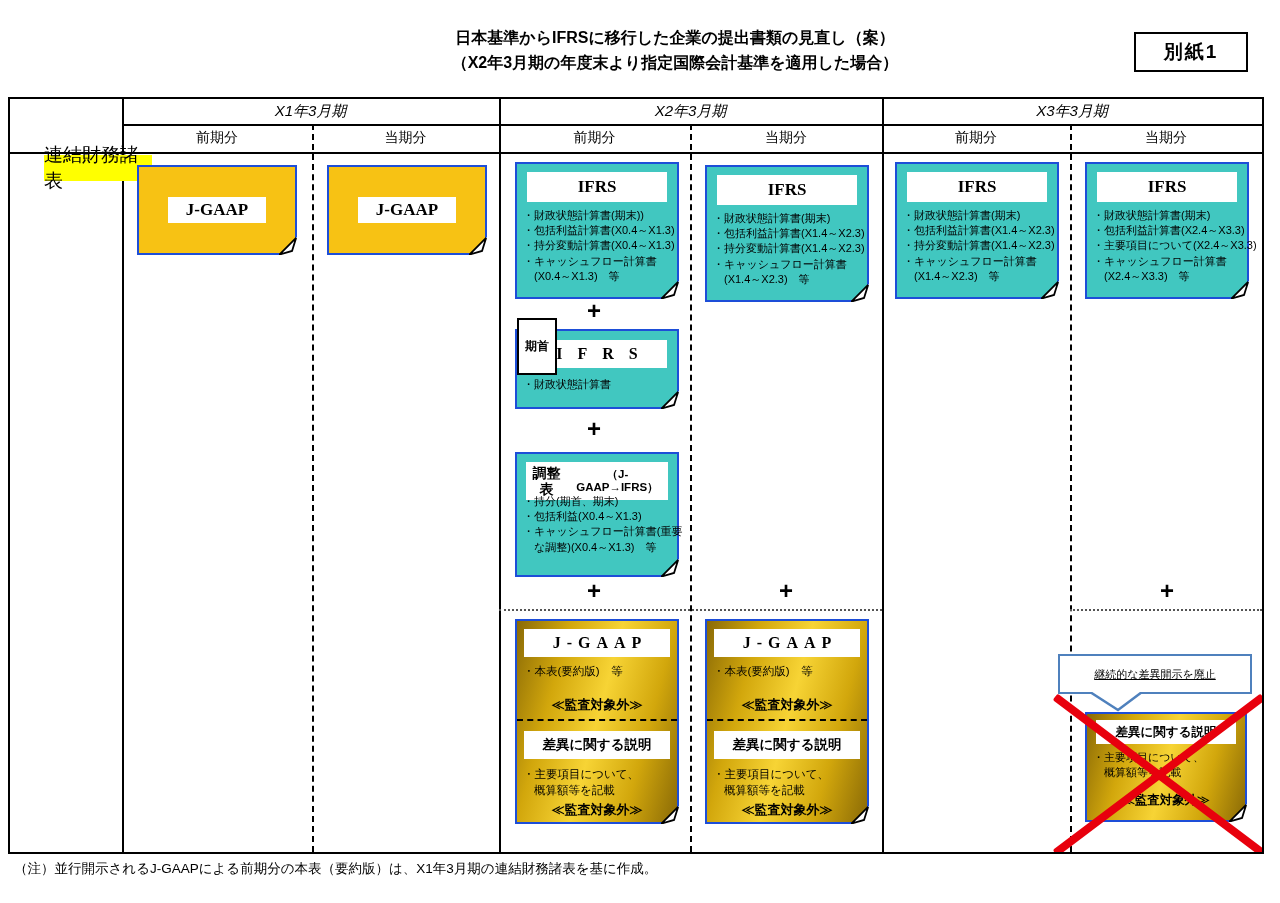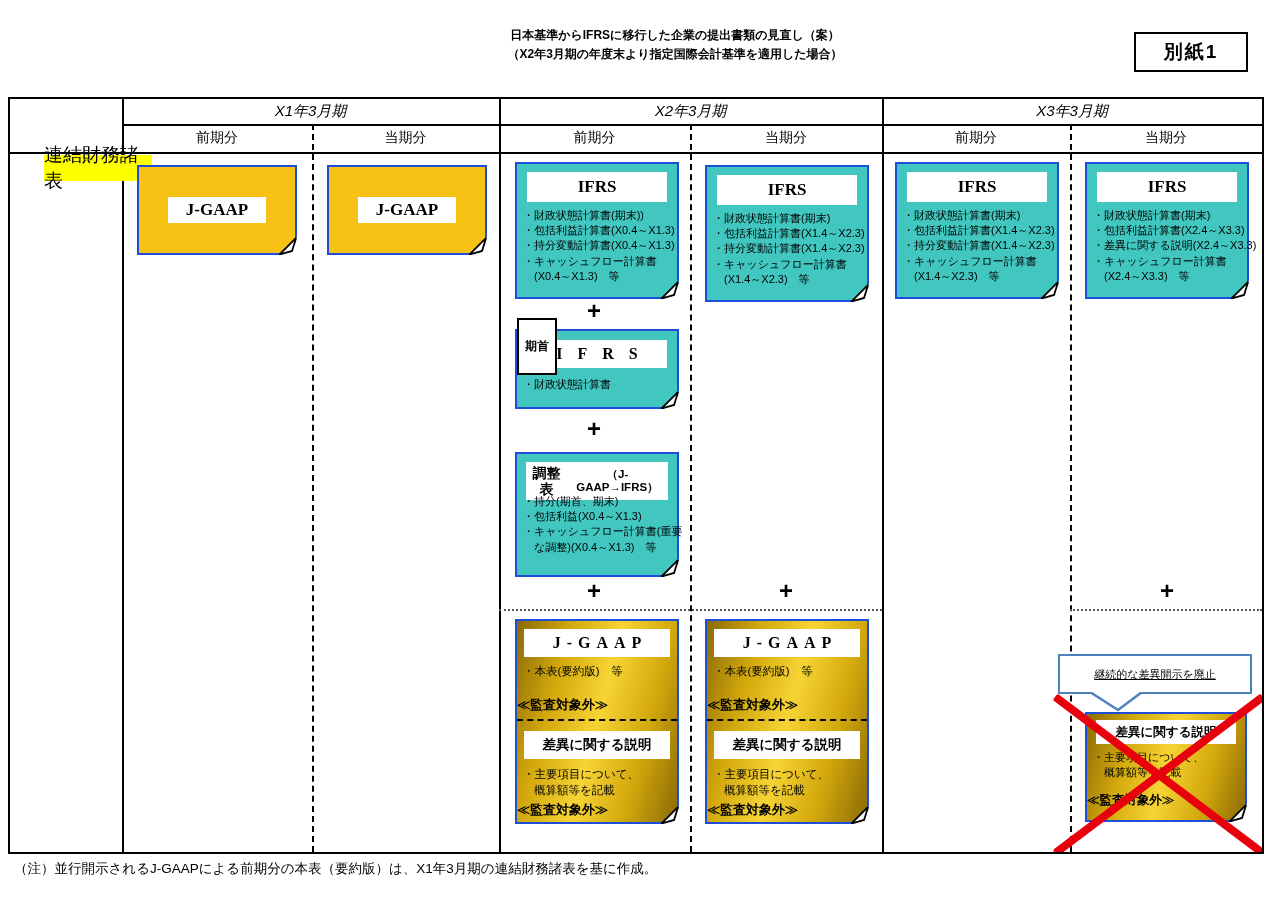--- a/index.html
+++ b/index.html
@@ -1,40 +1,40 @@
 <!DOCTYPE html>
 <html style="--yellow: #F7C214; --teal: #41C7C0; --gold_light: #F7D435; --gold_mid: #D2A70C; --gold_dark: #8A6A06; --red: #E8000D; --callout: #4F81BD; --highlight: #FFFF00;"><head>
 <meta charset="utf-8">
 <style>
   html,body{margin:0;padding:0;background:#fff;}
   .page{position:relative;width:1280px;height:903px;background:#ffffff;
         font-family:"Liberation Sans",sans-serif;color:#000;overflow:hidden;}
   .title{position:absolute;left:160px;top:26px;width:1030px;text-align:center;
-         font-size:12px;font-weight:bold;line-height:1.55;}
+         font-size:16px;font-weight:bold;line-height:1.55;}
   .tag{position:absolute;left:1134px;top:32px;width:110px;height:36px;border:2.5px solid #000;
        display:flex;align-items:center;justify-content:center;font-size:19px;font-weight:bold;letter-spacing:2px;}
   .tbl{position:absolute;left:8px;top:97px;width:1252px;height:753px;border:2px solid #000;overflow:hidden;}
   .gl{position:absolute;}
   .hcell{position:absolute;display:flex;align-items:center;justify-content:center;font-size:15px;font-style:italic;}
   .pcell{position:absolute;display:flex;align-items:center;justify-content:center;font-size:14px;}
   .rowlabel{position:absolute;left:2px;top:56px;width:108px;height:26px;background:var(--highlight);
             display:flex;align-items:center;justify-content:center;font-size:19px;margin-left:32px;}
   .sticky{position:absolute;box-sizing:border-box;border:2px solid #1d4ed8;}
   .yellow{background:var(--yellow);}
   .teal{background:var(--teal);}
   .gold{background:linear-gradient(105deg,var(--gold_dark) 0%,var(--gold_mid) 25%,var(--gold_light) 50%,var(--gold_mid) 75%,var(--gold_dark) 100%);}
   .band{position:absolute;left:50%;transform:translateX(-50%);background:#fff;
         display:flex;align-items:center;justify-content:center;text-align:center;}
   .serif{font-family:"Liberation Serif",serif;font-weight:bold;}
   .spread{letter-spacing:6px;text-indent:6px;}
   .spread-wide{letter-spacing:15px;text-indent:15px;}
   .bandcol{flex-direction:row;line-height:1.15;font-weight:bold;}
   .lines{position:absolute;left:6px;right:2px;font-size:11px;line-height:1.38;}
   .lines div{white-space:nowrap;}
-  .audit{position:absolute;left:0;right:0;text-align:left;font-weight:bold;font-size:13px;}
+  .audit{position:absolute;left:0;right:0;text-align:center;font-weight:bold;font-size:13px;}
   .gdash{position:absolute;left:0;right:0;border-top:2px dashed #000;}
   .tab{position:absolute;background:#fff;border:2px solid #000;font-size:12px;font-weight:bold;
        padding:18px 6px;z-index:3;}
   .plus{position:absolute;width:40px;height:22px;text-align:center;font-size:24px;font-weight:bold;line-height:22px;}
   .dotline{position:absolute;border-top:2px dotted #555;}
   .callout{position:absolute;left:1048px;top:555px;width:194px;height:40px;background:#fff;
            border:2.5px solid var(--callout);box-sizing:border-box;display:flex;align-items:center;
            justify-content:center;font-size:11px;z-index:4;text-decoration:underline;}
   .tail{position:absolute;left:1078px;top:593px;z-index:4;}
   .xwrap{position:absolute;left:1046px;top:598px;width:206px;height:156px;z-index:10;}
@@ -137,21 +137,21 @@
           <path d="M0 20 L20 0 L20 20 Z" fill="#ffffff"></path>
           <path d="M0.5 19.5 L19 1 L14.5 15.5 Z" fill="#ffffff" stroke="#000" stroke-width="2"></path>
         </svg>
     </div>
 
     <div class="sticky teal" style="left:1075px;top:63px;width:164px;height:137px">
       <div class="band serif" style="top:8px;height:30px;width:140px;font-size:17px">IFRS</div>
       <div class="lines" style="top:44px">
         <div>・財政状態計算書(期末)</div>
         <div>・包括利益計算書(X2.4～X3.3)</div>
-        <div>・差異に関する説明(X2.4～X3.3)</div>
+        <div>・主要項目について(X2.4～X3.3)</div>
         <div>・キャッシュフロー計算書</div>
         <div>　(X2.4～X3.3)　等</div>
       </div>
       <svg class="ear" viewBox="0 0 20 20">
           <path d="M0 20 L20 0 L20 20 Z" fill="#ffffff"></path>
           <path d="M0.5 19.5 L19 1 L14.5 15.5 Z" fill="#ffffff" stroke="#000" stroke-width="2"></path>
         </svg>
     </div>
 
     <div class="plus" style="left:564px;top:201px">+</div>

